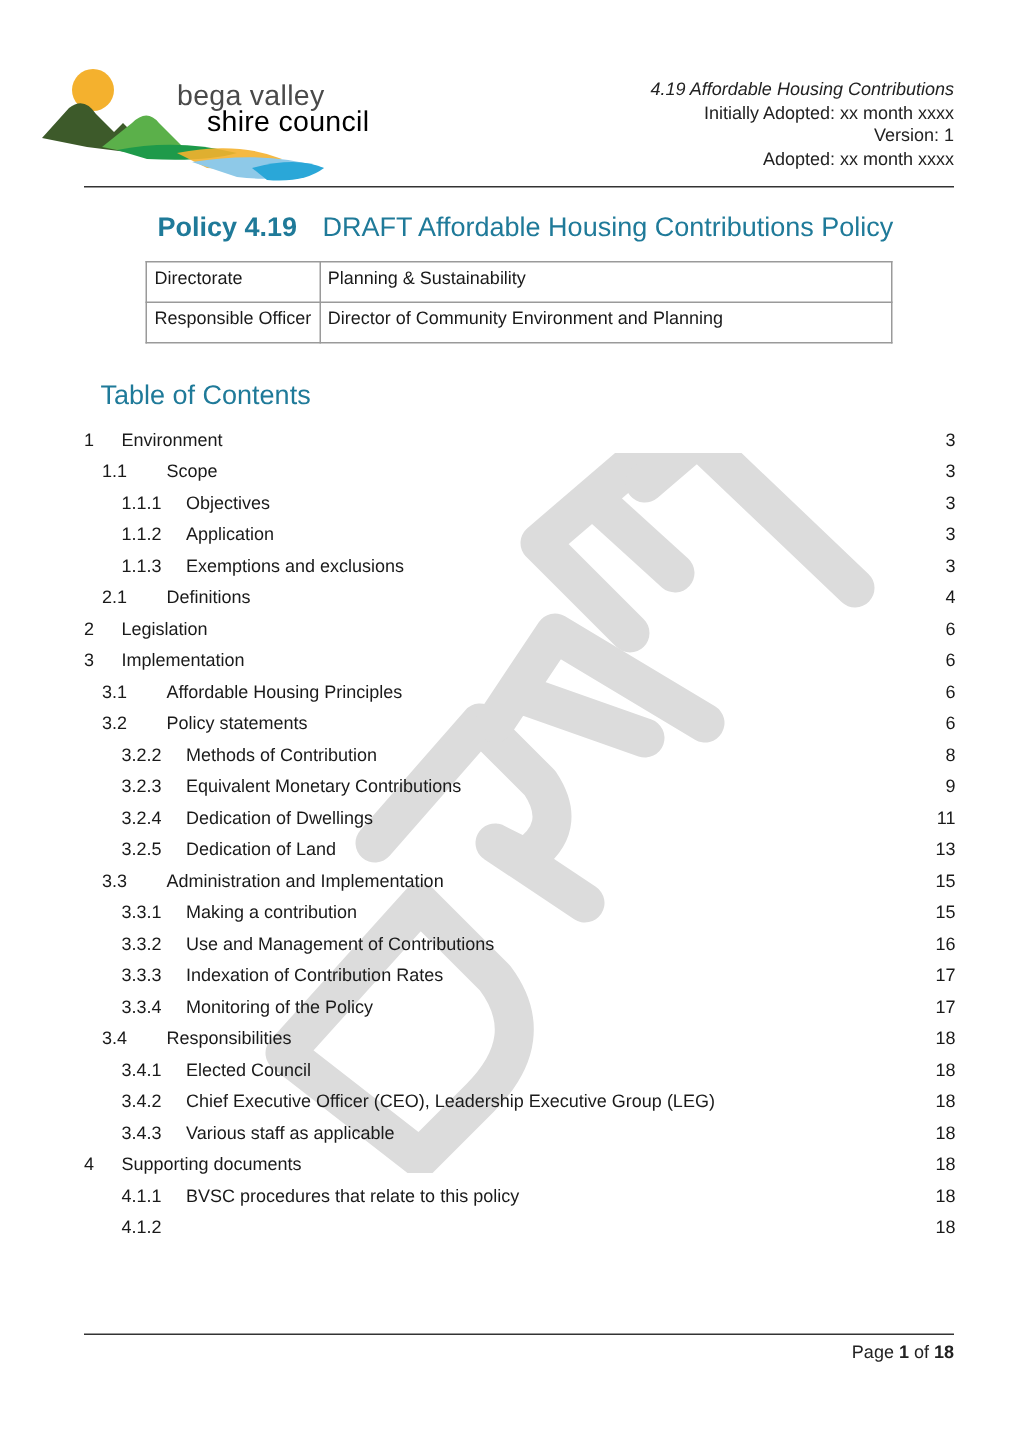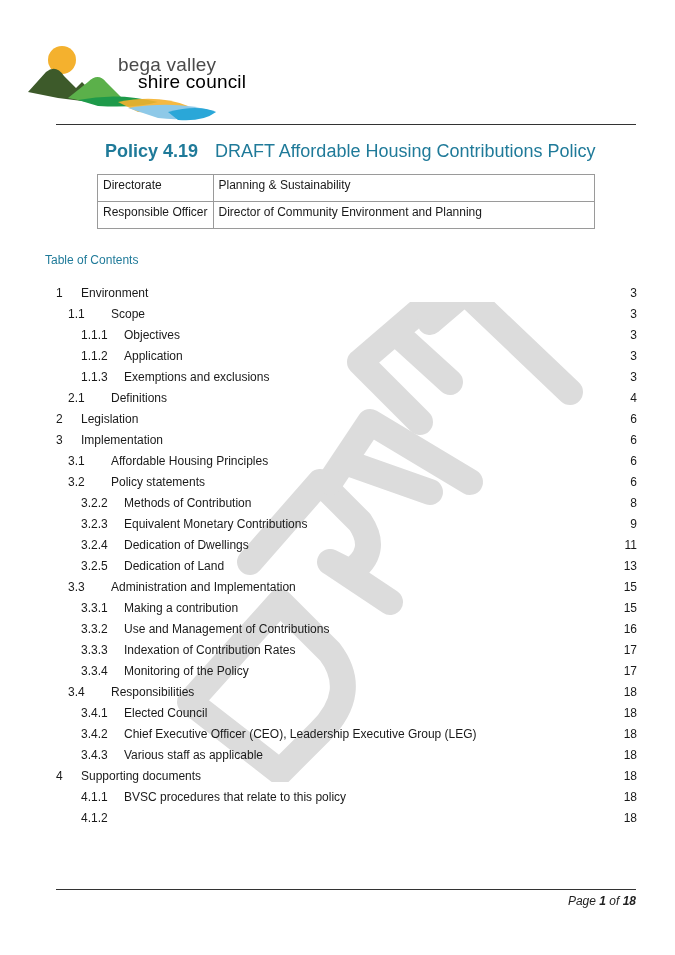--- a/index.html
+++ b/index.html
@@ -39,21 +39,21 @@
       position: absolute; left: 97px; top: 162px; width: 498px;
       border-collapse: collapse; font-size: 12px;
     }
     .info-table td {
       border: 1px solid #9a9a9a; padding: 3px 5px 9px 5px; vertical-align: top; height: 13px;
     }
     .info-table td.label { width: 100px; white-space: nowrap; }
 
     
     .toc-heading {
-      position: absolute; left: 45px; top: 241px; font-size: 12px; color: #1f7a99;
+      position: absolute; left: 67px; top: 241px; font-size: 18px; color: #1f7a99;
     }
     .toc { position: absolute; left: 56px; top: 272px; width: 581px; }
     .toc-row {
       position: relative; height: 21px; font-size: 12px; line-height: 18px; white-space: nowrap;
     }
     .toc-num { position: absolute; top: 0; }
     .toc-title { position: absolute; top: 0; }
     .toc-page { position: absolute; right: 0; top: 0; }
     .lvl1 .toc-num { left: 0; }
     .lvl1 .toc-title { left: 25px; }
@@ -64,21 +64,21 @@
 
     
     .watermark {
       position: absolute; left: 130px; top: 290px; width: 460px; height: 480px;
       pointer-events: none; z-index: 0;
     }
     .toc, .toc-heading { z-index: 1; }
 
     
     .footer {
-      position: absolute; right: 39px; top: 882px; font-size: 12px; color: #222; font-style: italic;
+      position: absolute; right: 39px; top: 882px; font-size: 12px; color: #222;
     }
     .footer b { font-weight: bold; }
   </style>
 </head>
 <body>
 
 <div class="page">
 
   <div class="logo">
     <svg width="190" height="80" viewBox="0 0 190 80">
@@ -89,20 +89,26 @@
       <path d="M90 60 Q130 52 160 64 Q140 72 110 70 Z" fill="#f4b12e" opacity="0.9"></path>
       <path d="M100 66 Q150 58 188 70 Q160 80 130 76 Z" fill="#8ec9e8"></path>
       <path d="M140 70 Q170 62 188 70 Q175 80 150 78 Z" fill="#2aa7d8"></path>
     </svg>
     <div class="logo-text">
       <div class="logo-line1">bega valley</div>
       <div class="logo-line2">shire council</div>
     </div>
   </div>
 
+  <div class="header-meta">
+    <div class="italic">4.19 Affordable Housing Contributions</div>
+    <div>Initially Adopted: xx month xxxx</div>
+    <div>Version: 1</div>
+    <div>Adopted: xx month xxxx</div>
+  </div>
 
   <div class="rule top"></div>
 
   <div class="policy-title">
     <span class="num">Policy 4.19</span><span>DRAFT Affordable Housing Contributions Policy</span>
   </div>
 
   <table class="info-table">
     <tbody>
         <tr>

